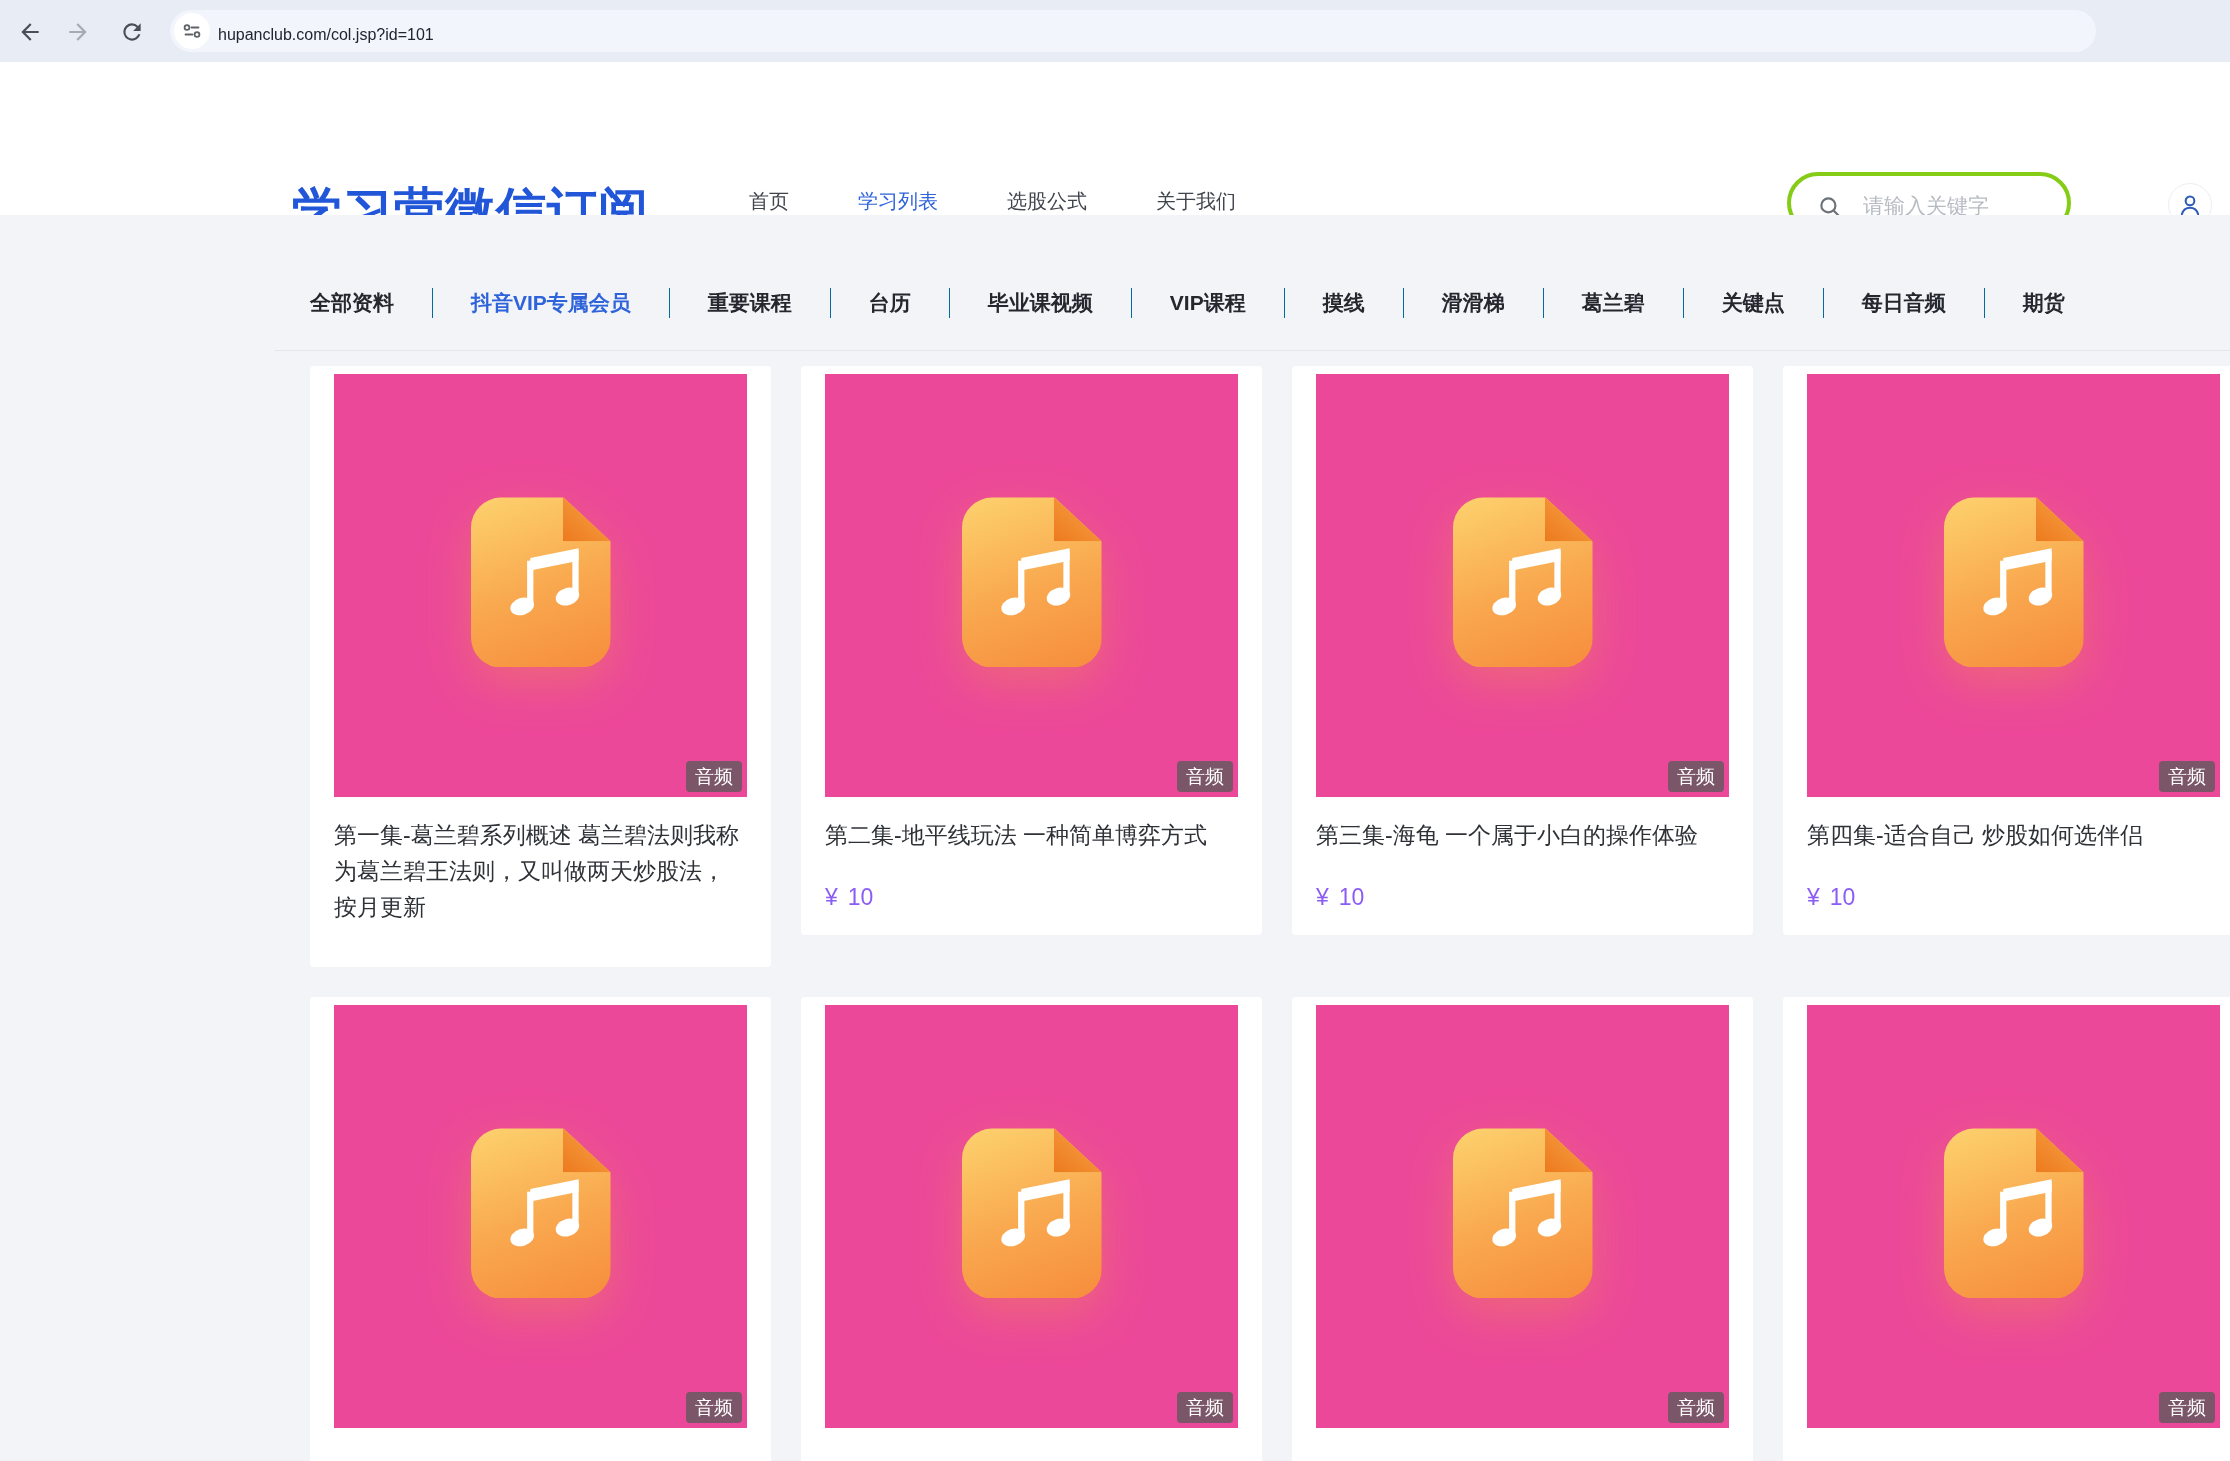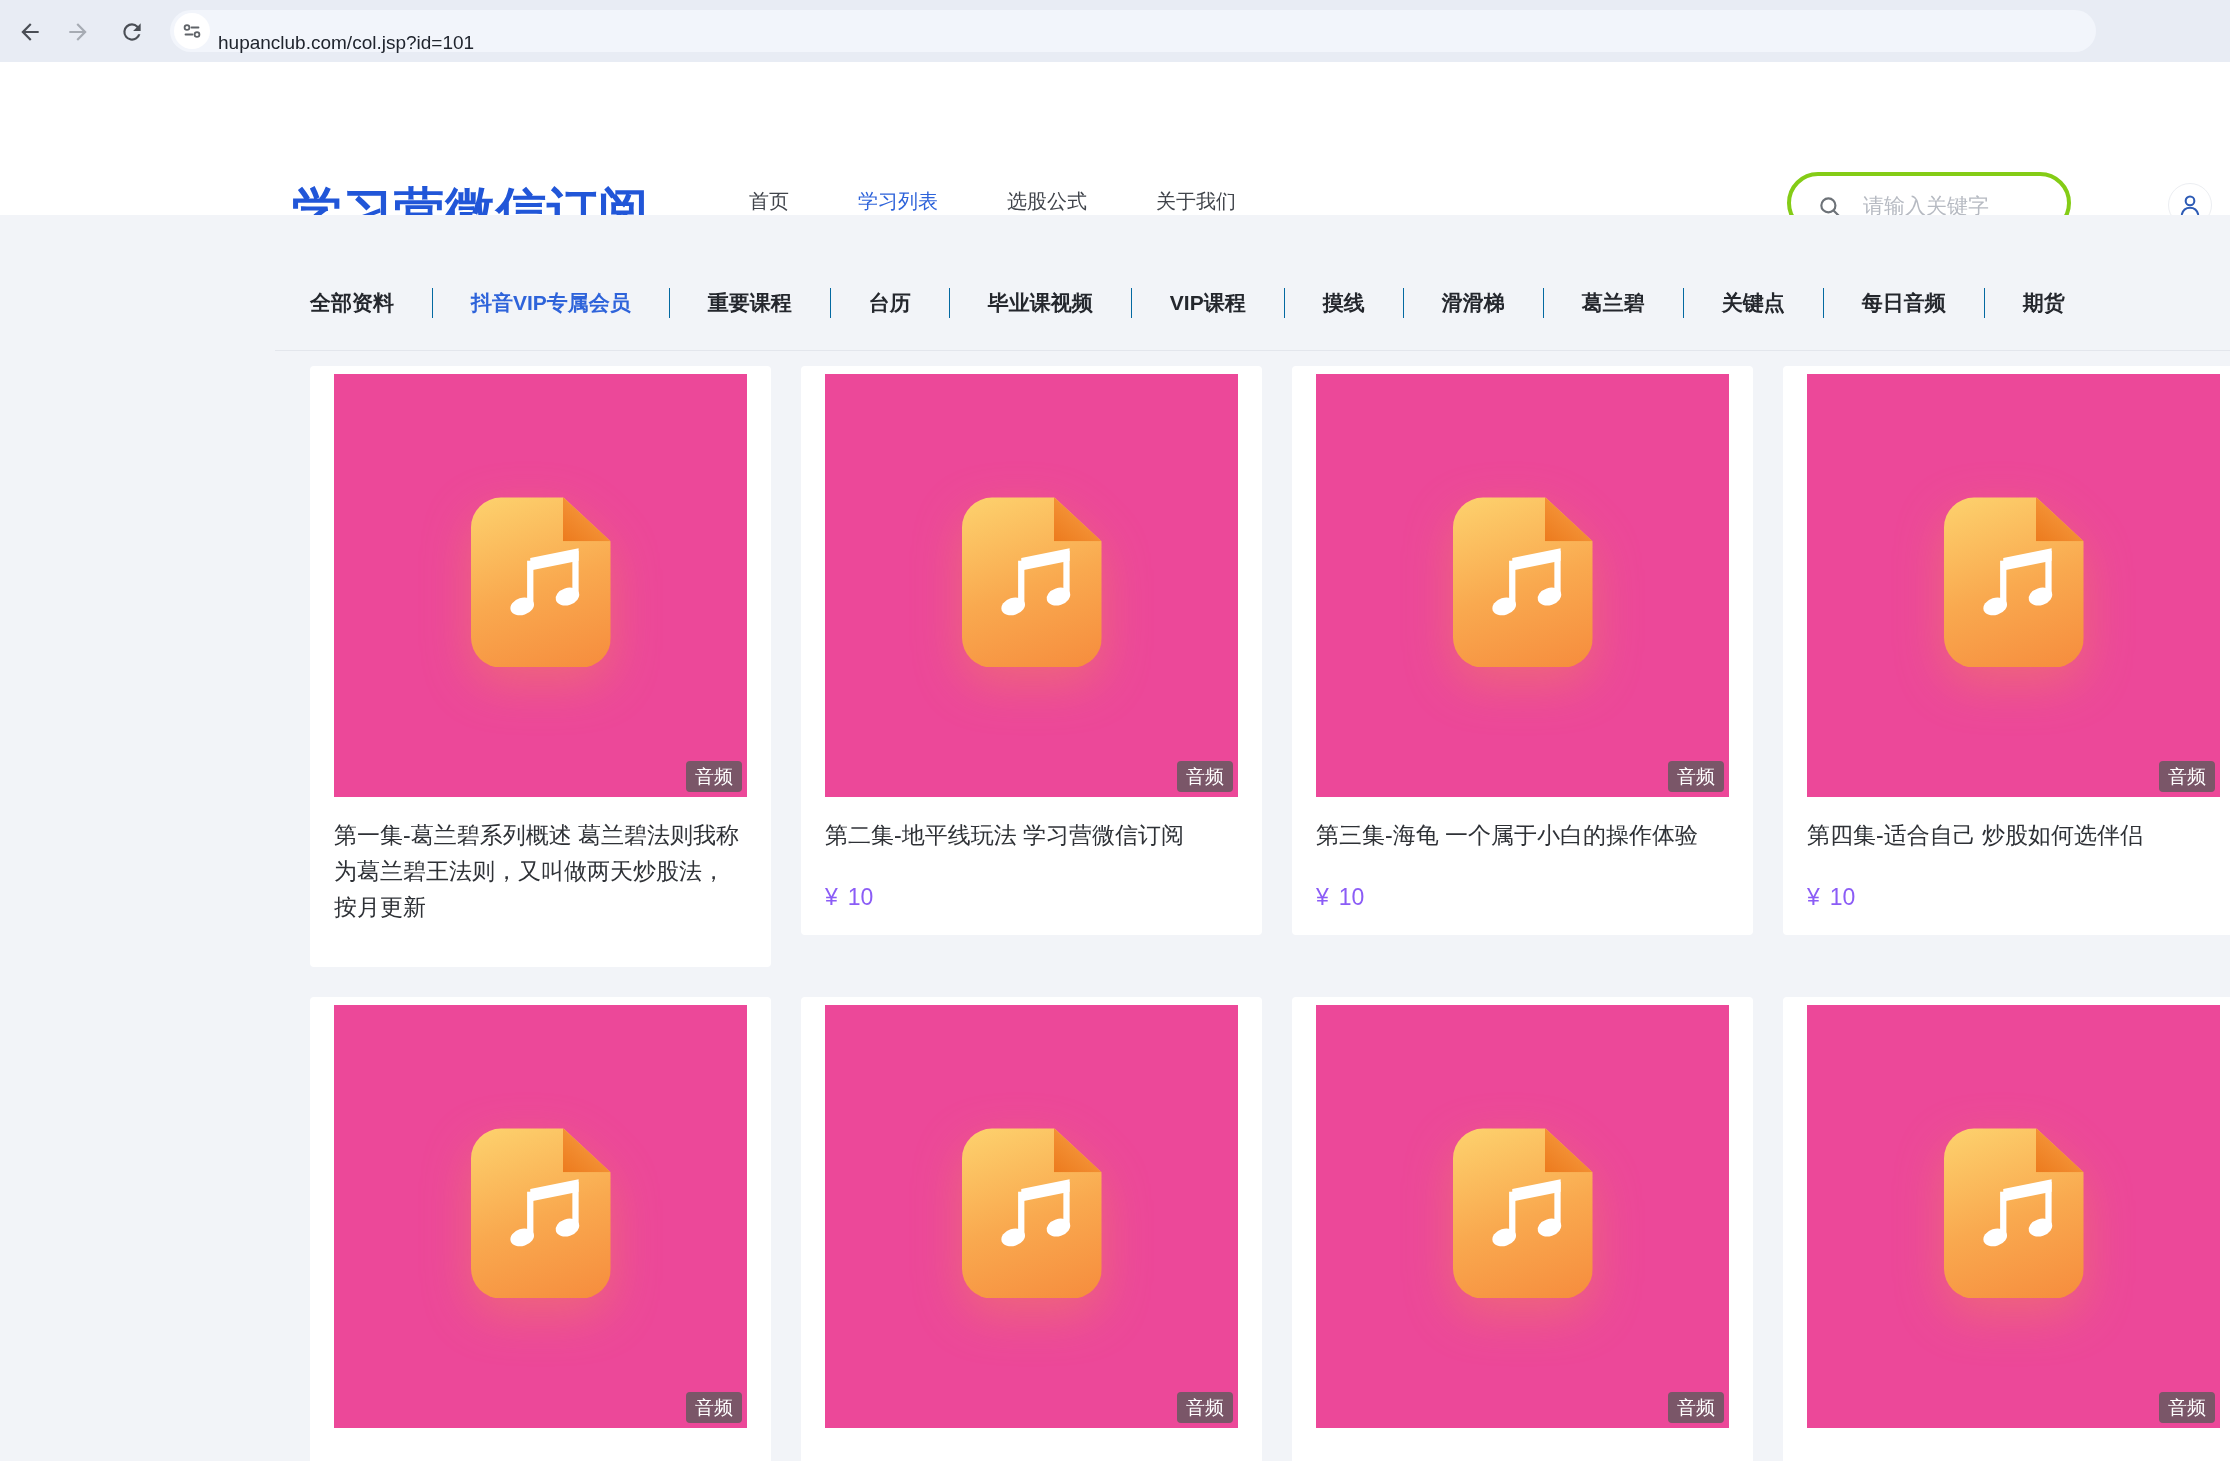--- a/index.html
+++ b/index.html
@@ -12,22 +12,22 @@
   .tb-btn { position:absolute; top:19px; width:26px; height:26px; border:none; background:transparent;
             padding:0; cursor:pointer; }
   .tb-btn svg { width:26px; height:26px; display:block; }
   .btn-back { left:17px; }
   .btn-forward { left:65px; }
   .btn-refresh { left:119px; }
   .omnibox { position:absolute; left:170px; top:10px; width:1926px; height:42px; border-radius:21px;
              background:#f2f5fb; }
   .site-info { position:absolute; left:4px; top:3px; width:36px; height:36px; border-radius:50%;
                background:#ffffff; display:flex; align-items:center; justify-content:center; cursor:pointer; }
-  .url-text { position:absolute; left:48px; top:12px; height:42px; line-height:42px;
-              font-size:19px; color:#20252e; white-space:nowrap; }
+  .url-text { position:absolute; left:48px; top:4px; height:42px; line-height:42px;
+              font-size:16px; color:#20252e; white-space:nowrap; }
 
   
   .site-header { position:absolute; left:0; top:62px; width:2230px; height:153px; background:#fff; }
   .logo { position:absolute; left:292px; top:116px; font-size:50px; font-weight:700; color:#2156d8;
           letter-spacing:1px; cursor:pointer; }
   .main-nav { position:absolute; left:640px; top:126px; display:flex; }
   .nav-item { width:149px; text-align:right; font-size:20px; color:#40444b; cursor:pointer; }
   .nav-item.active { color:#2e63da; }
   .search-box { position:absolute; left:1787px; top:110px; width:284px; height:62px; border:4px solid #84cc16;
                 border-radius:31px; background:#fff; }
@@ -185,21 +185,21 @@
             <rect x="34.5" y="28" width="7" height="50"></rect>
             <rect x="85" y="17" width="7" height="50"></rect>
             <ellipse cx="29" cy="79" rx="13.5" ry="9.5" transform="rotate(-18 29 79)"></ellipse>
             <ellipse cx="79.5" cy="68" rx="13.5" ry="9.5" transform="rotate(-18 79.5 68)"></ellipse>
           </g>
         </svg>
       </div>
       <span class="badge">音频</span>
     </div>
     <div class="card-body">
-      <div class="title">第二集-地平线玩法 学习营微信订阅</div>
+      <div class="title">第二集-地平线玩法 一种简单博弈方式</div>
       <div class="price-row">
         <span class="currency">¥</span><span class="amount">10</span>
       </div>
     </div>
   </div>
         <div class="card">
     <div class="thumb">
       <div class="file-icon">
         <div class="file-body"></div>
         <div class="file-fold"></div>

